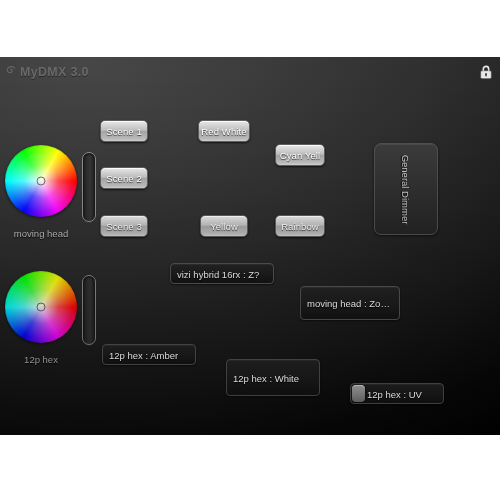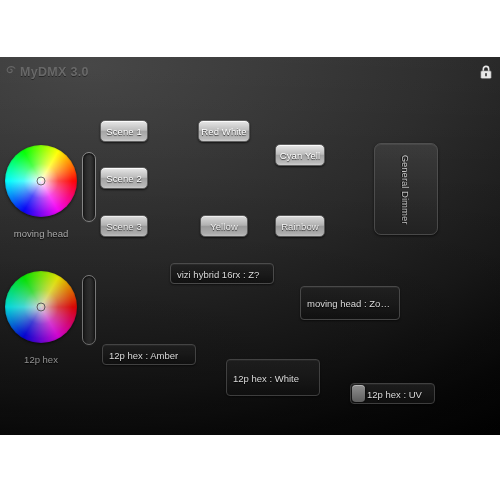--- a/index.html
+++ b/index.html
@@ -241,20 +241,20 @@
         </div>
         <div class="fader" style="left: 300px; top: 229px; width: 100px; height: 34px;">
           <span class="flabel">moving head : Zo…</span>
         </div>
         <div class="fader" style="left: 102px; top: 277px; width: 94px; height: 21px; margin-top: 10px;">
           <span class="flabel">12p hex : Amber</span>
         </div>
         <div class="fader" style="left: 226px; top: 302px; width: 94px; height: 37px;">
           <span class="flabel">12p hex : White</span>
         </div>
-        <div class="fader" style="left: 350px; top: 326px; width: 85px; height: 21px;">
+        <div class="fader" style="left: 350px; top: 326px; width: 94px; height: 21px;">
           <div class="fhandle"></div>
           <span class="flabel" style="left: 16px;">12p hex : UV</span>
         </div>
       </div>
 
   </div>
 </div>
 
 </body></html>

